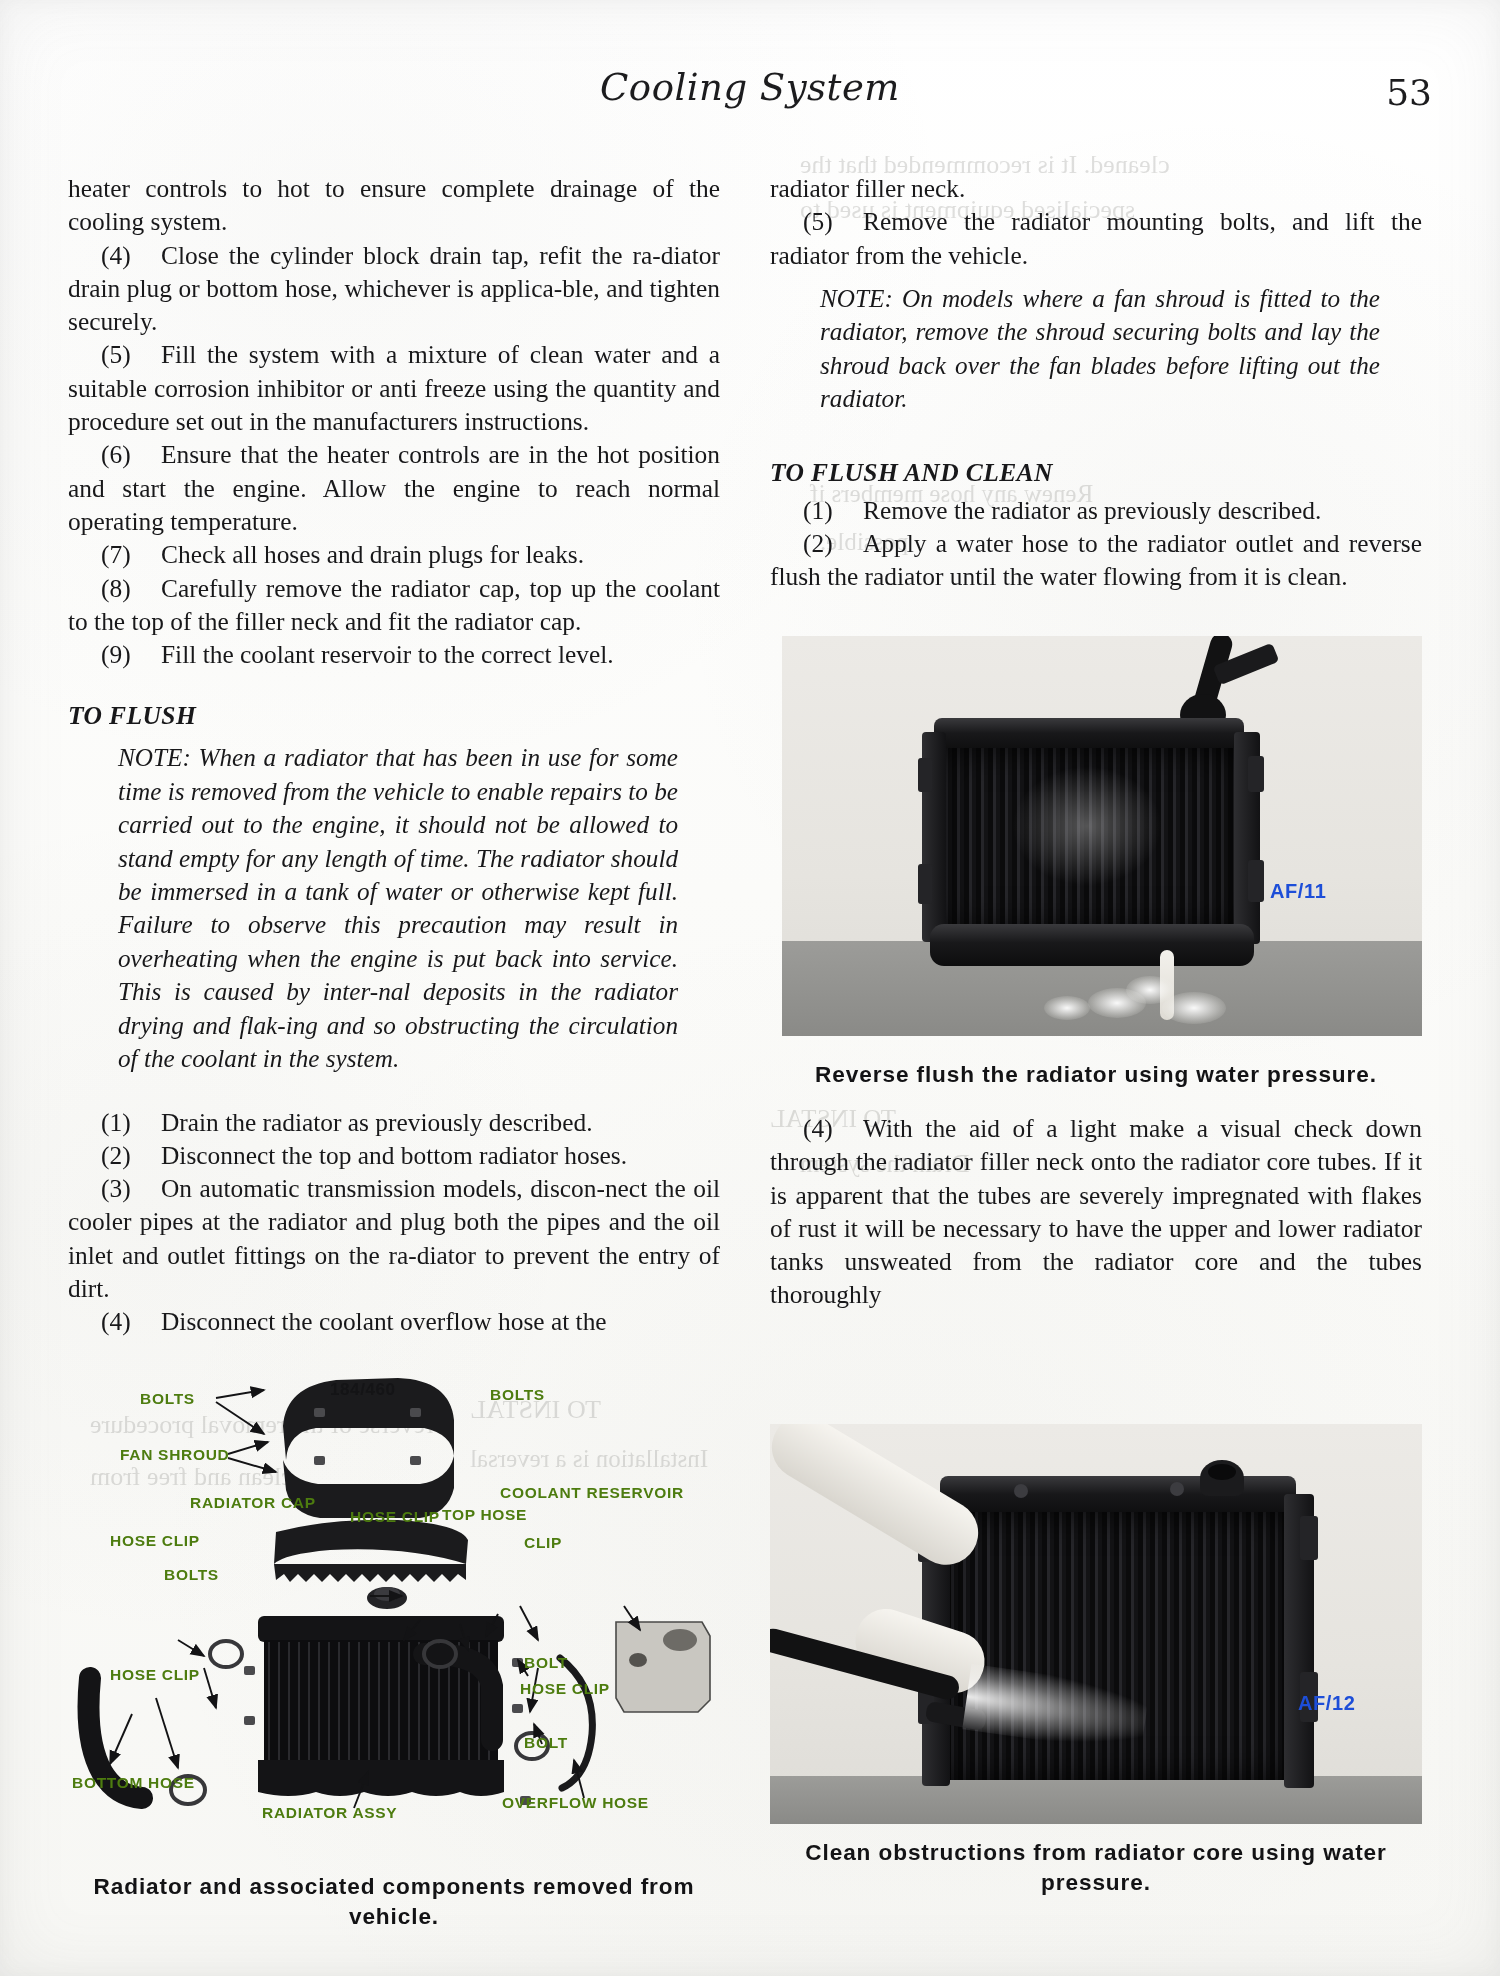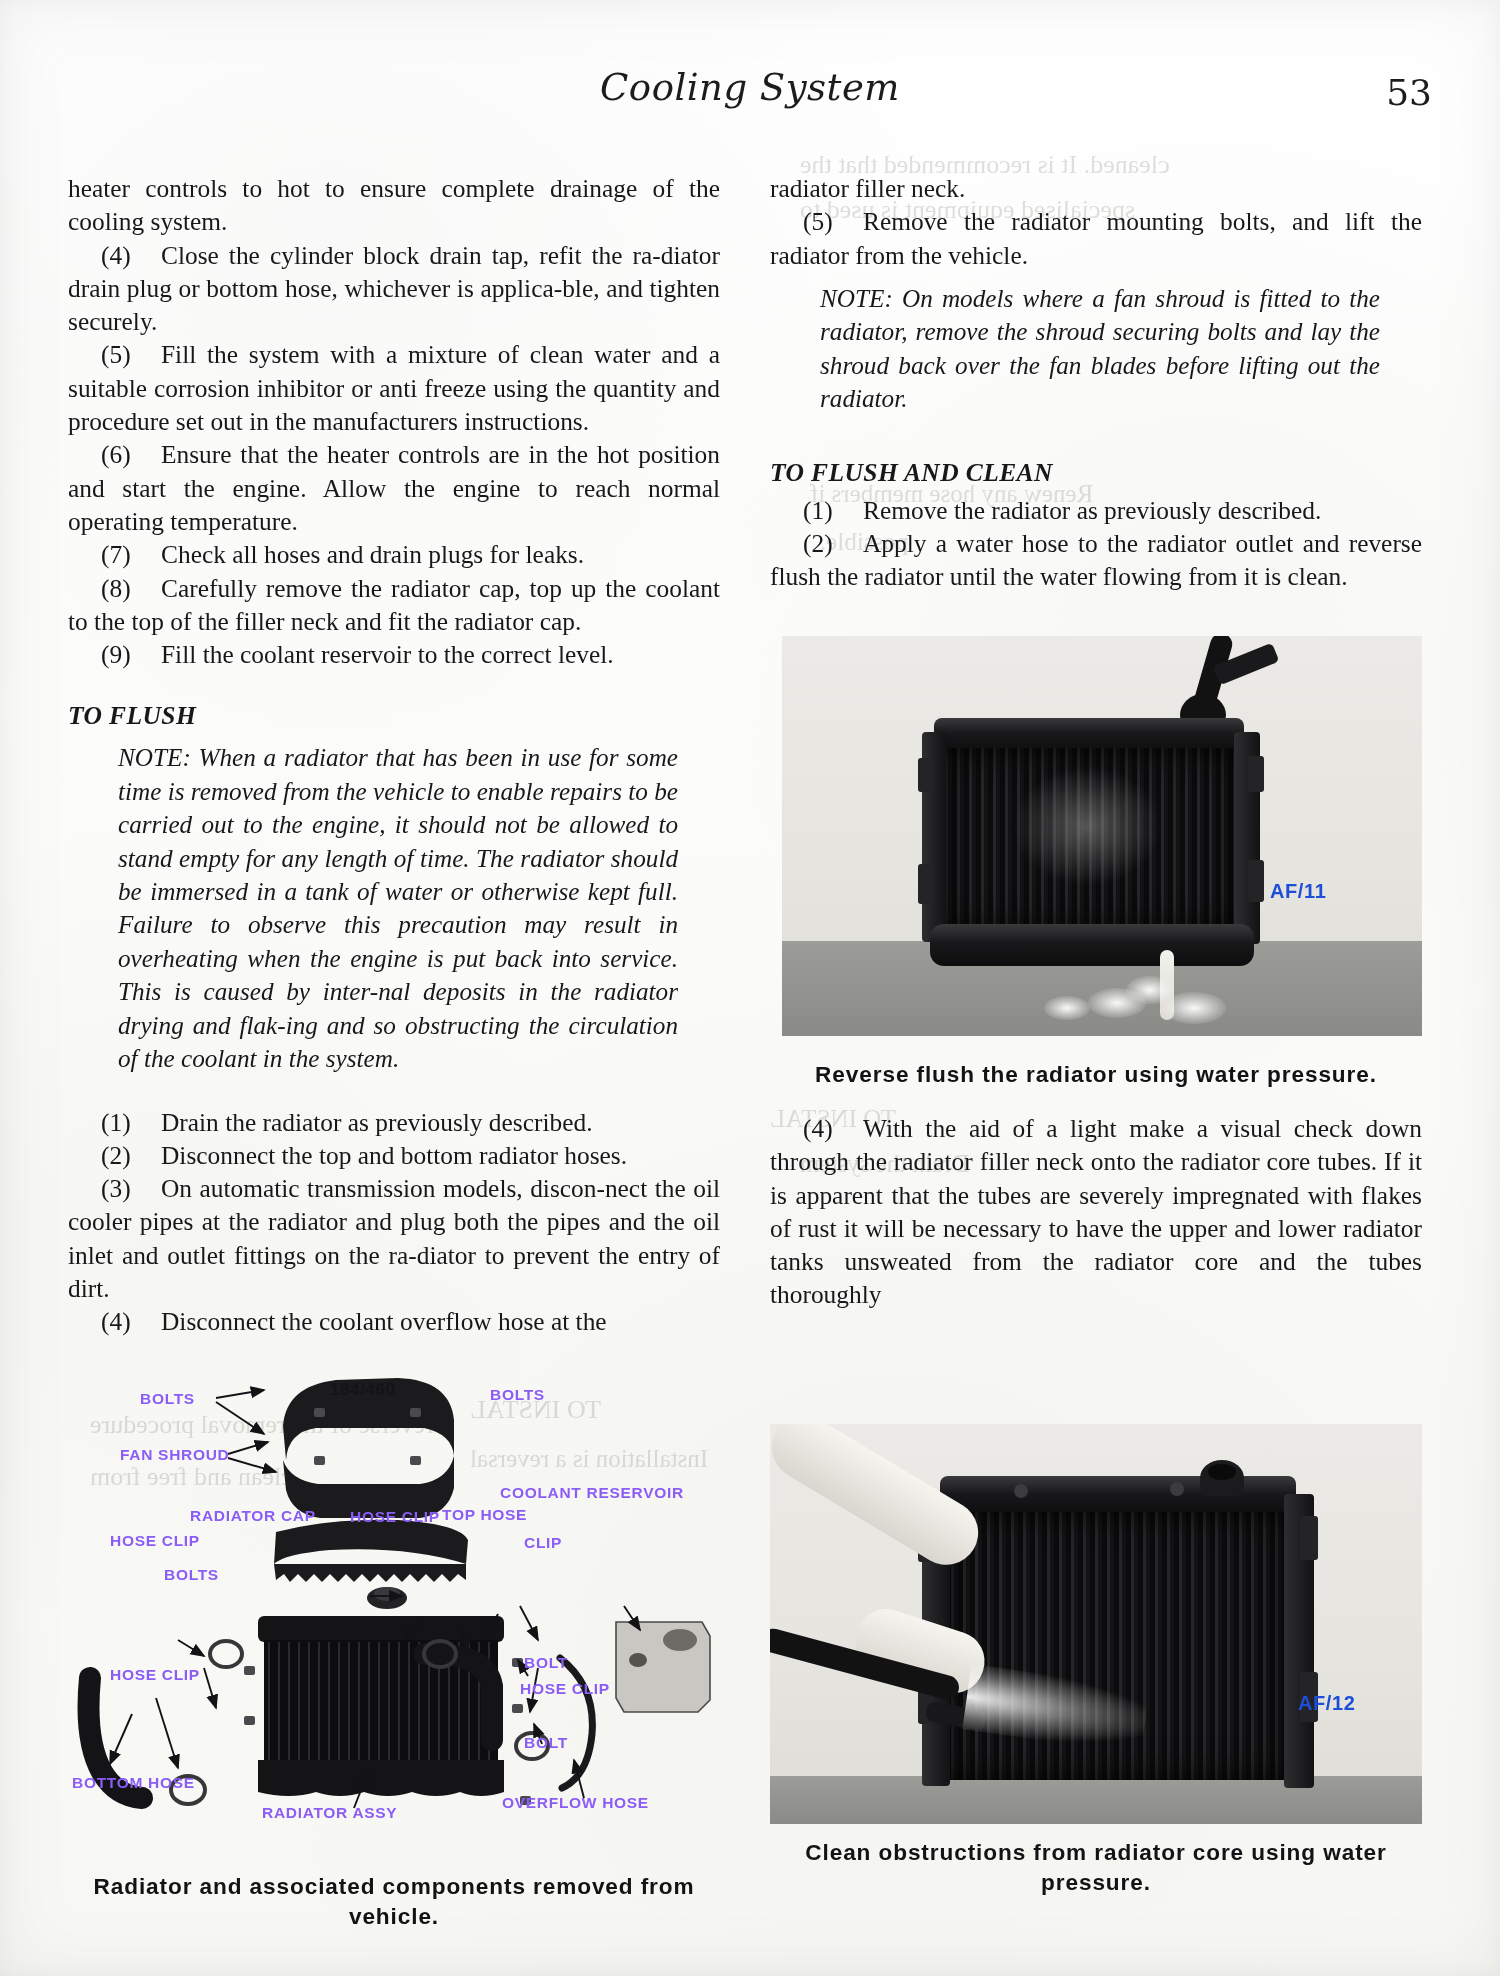--- a/index.html
+++ b/index.html
@@ -183,21 +183,21 @@
     top: 1368px;
     width: 652px;
     height: 500px;
   }
   .dlabel {
     position: absolute;
     font-family: "Liberation Sans", sans-serif;
     font-weight: bold;
     font-size: 15.5px;
     letter-spacing: 0.7px;
-    color: #8b5cf6;
+    color: #4d7c0f;
     white-space: nowrap;
   }
   .dnum {
     position: absolute;
     font-family: "Liberation Sans", sans-serif;
     font-weight: bold;
     font-size: 17px;
     letter-spacing: 0.6px;
     color: #141416;
   }
@@ -437,21 +437,21 @@
         <marker id="ar" markerWidth="9" markerHeight="9" refX="7" refY="3.2" orient="auto">
           <path d="M0,0 L8,3.2 L0,6.4 Z" fill="#131315"></path>
         </marker>
       </defs>
     </svg>
 
     <div class="dnum" style="left:262px; top:12px;">184/460</div>
 
     <div class="dlabel" style="left:72px; top:22px;">BOLTS</div>
     <div class="dlabel" style="left:52px; top:78px;">FAN SHROUD</div>
-    <div class="dlabel" style="left:122px; top:126px;margin-top:13px;">RADIATOR CAP</div>
+    <div class="dlabel" style="left:122px; top:126px;">RADIATOR CAP</div>
     <div class="dlabel" style="left:42px; top:164px;">HOSE CLIP</div>
     <div class="dlabel" style="left:96px; top:198px;">BOLTS</div>
     <div class="dlabel" style="left:422px; top:18px;">BOLTS</div>
     <div class="dlabel" style="left:432px; top:116px;">COOLANT RESERVOIR</div>
     <div class="dlabel" style="left:282px; top:140px;">HOSE CLIP</div>
     <div class="dlabel" style="left:374px; top:138px;">TOP HOSE</div>
     <div class="dlabel" style="left:456px; top:166px;">CLIP</div>
     <div class="dlabel" style="left:42px; top:298px;">HOSE CLIP</div>
     <div class="dlabel" style="left:4px; top:398px;margin-top:8px;">BOTTOM HOSE</div>
     <div class="dlabel" style="left:456px; top:286px;">BOLT</div>

